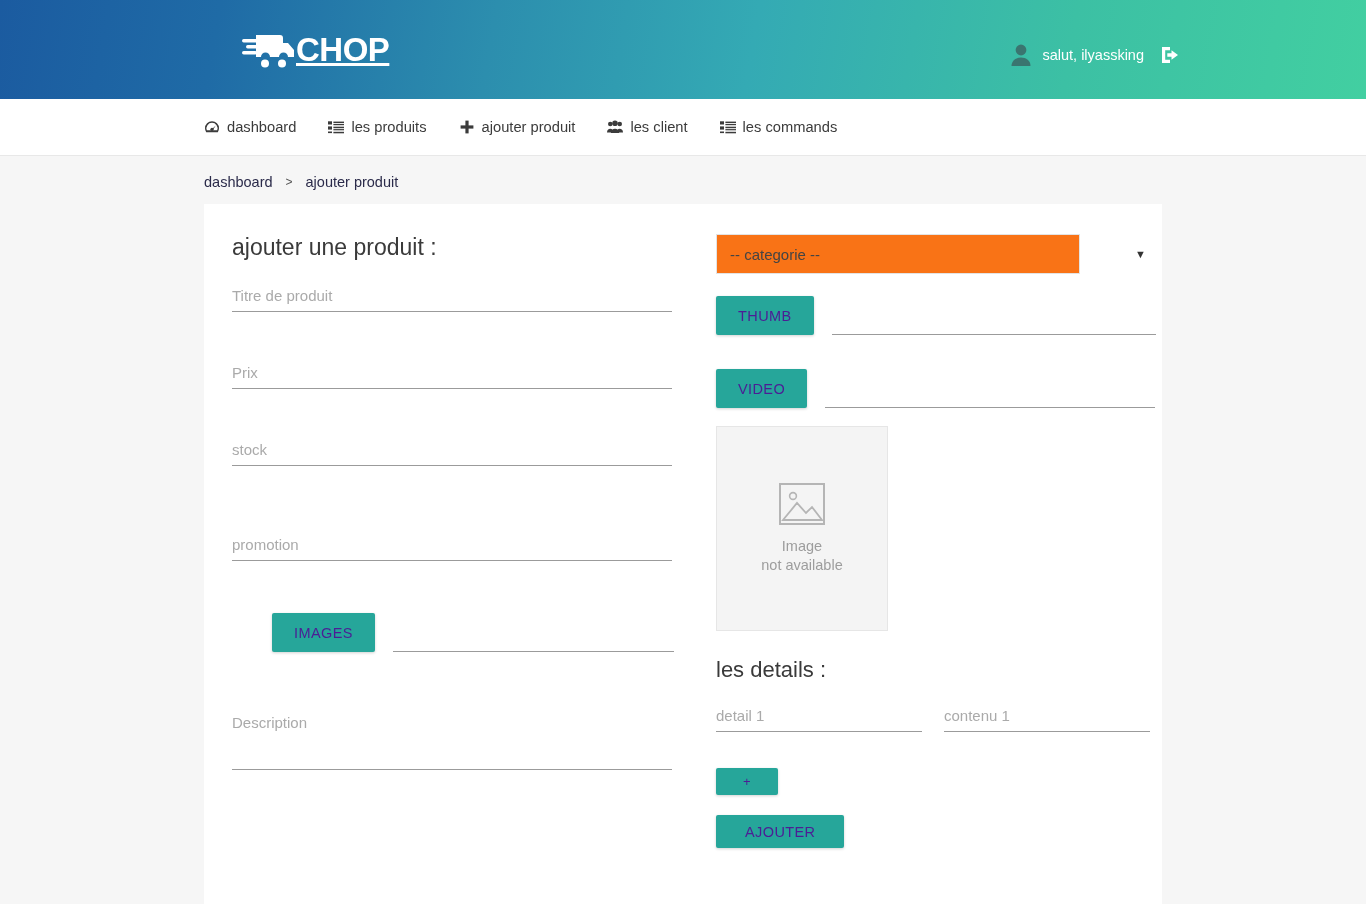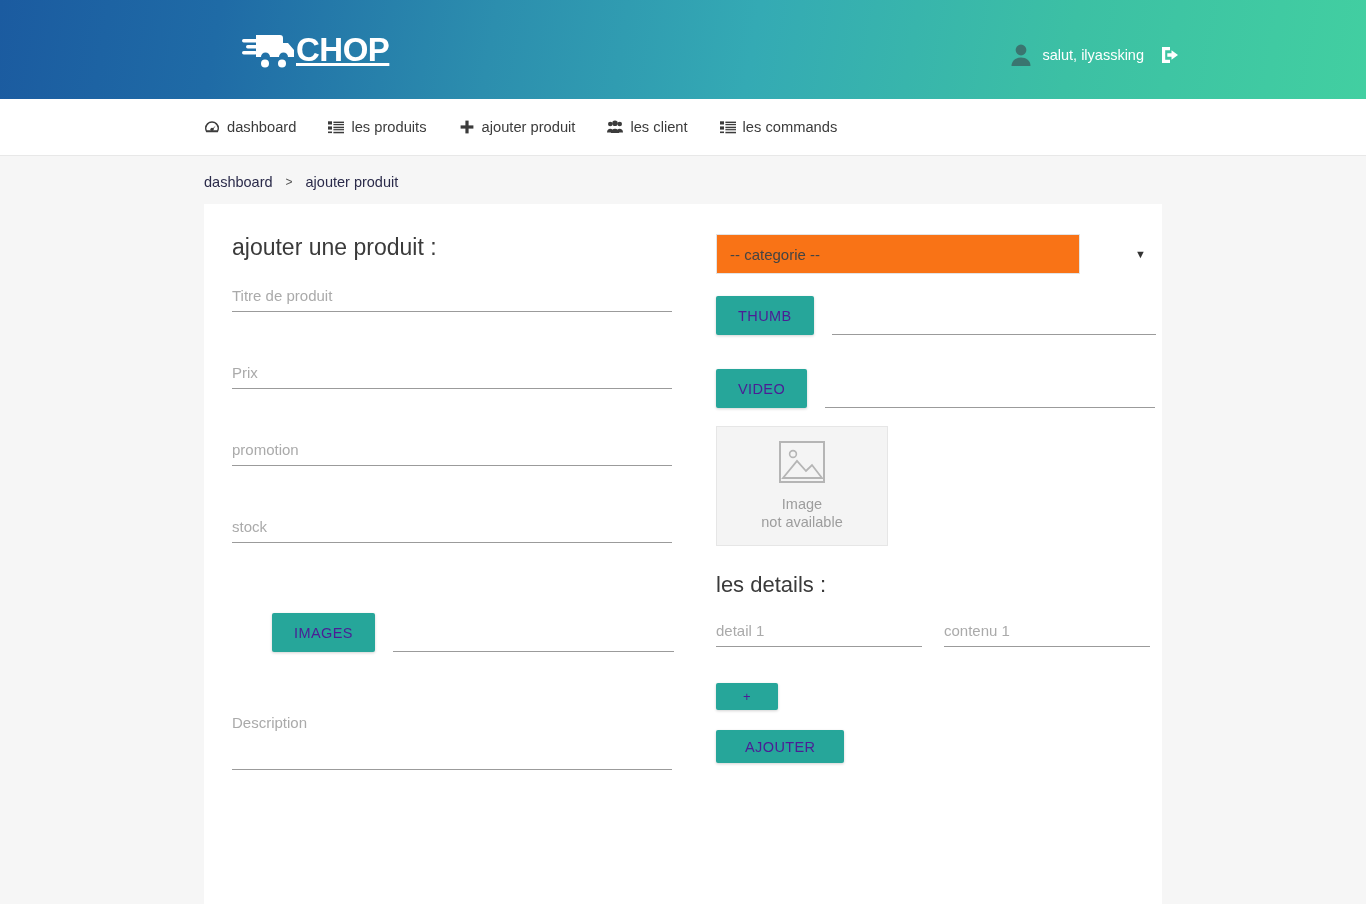--- a/index.html
+++ b/index.html
@@ -183,21 +183,21 @@
   .btn-file { height: 39px; padding: 0 22px; }
   .btn-plus { width: 62px; height: 27px; font-size: 13px; }
   .btn-submit { height: 33px; padding: 0 29px; font-size: 14.5px; }
 
   .file-row { display: flex; align-items: flex-end; gap: 18px; }
   .file-row .uline-input { padding-bottom: 4px; }
 
   
   .img-placeholder {
     width: 172px;
-    height: 120px;
+    height: 205px;
     background: #f4f4f4;
     border: 1px solid #e6e6e6;
     display: flex;
     flex-direction: column;
     align-items: center;
     justify-content: center;
     gap: 12px;
     margin: 18px 16px 26px 0;
   }
   .img-ph-icon { width: 46px; height: 42px; display: block; }
@@ -341,26 +341,26 @@
         <h2 class="section-title">ajouter une produit :</h2>
 
         <div class="field">
           <input class="uline-input" type="text" placeholder="Titre de produit" style="">
         </div>
 
         <div class="field">
           <input class="uline-input" type="text" placeholder="Prix" style="">
         </div>
 
+        <div class="field" style="margin-bottom:70px;">
+          <input class="uline-input" type="text" placeholder="stock" style="">
+        </div>
+
         <div class="field">
           <input class="uline-input" type="text" placeholder="promotion" style="">
-        </div>
-
-        <div class="field" style="margin-bottom:70px;">
-          <input class="uline-input" type="text" placeholder="stock" style="">
         </div>
 
         <div class="file-row" style="margin-bottom:62px;margin-left:40px;">
           <button class="btn btn-file" type="button">IMAGES</button>
           <input class="uline-input file-inline" type="text" style="">
         </div>
 
         <div class="field">
           <textarea class="textarea-field" placeholder="Description" style=""></textarea>
         </div>

